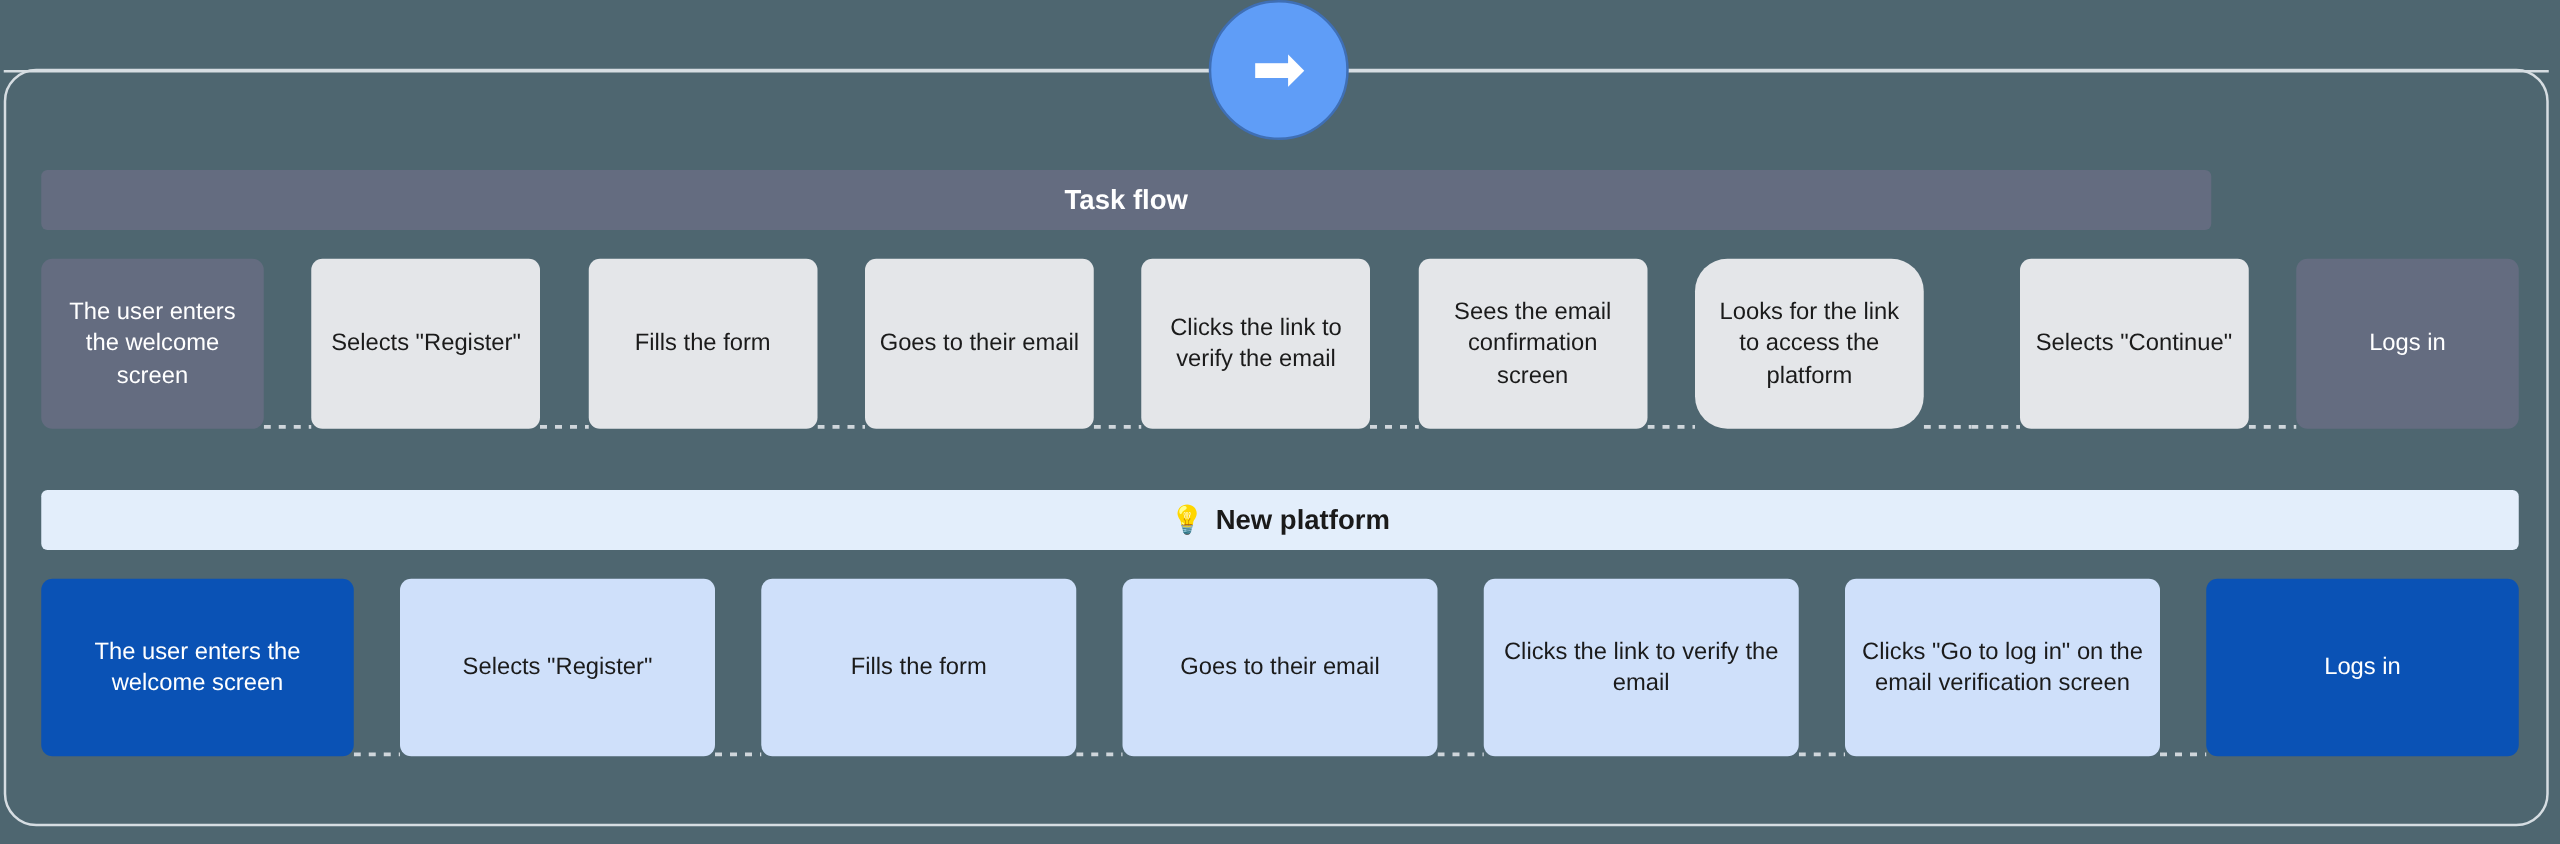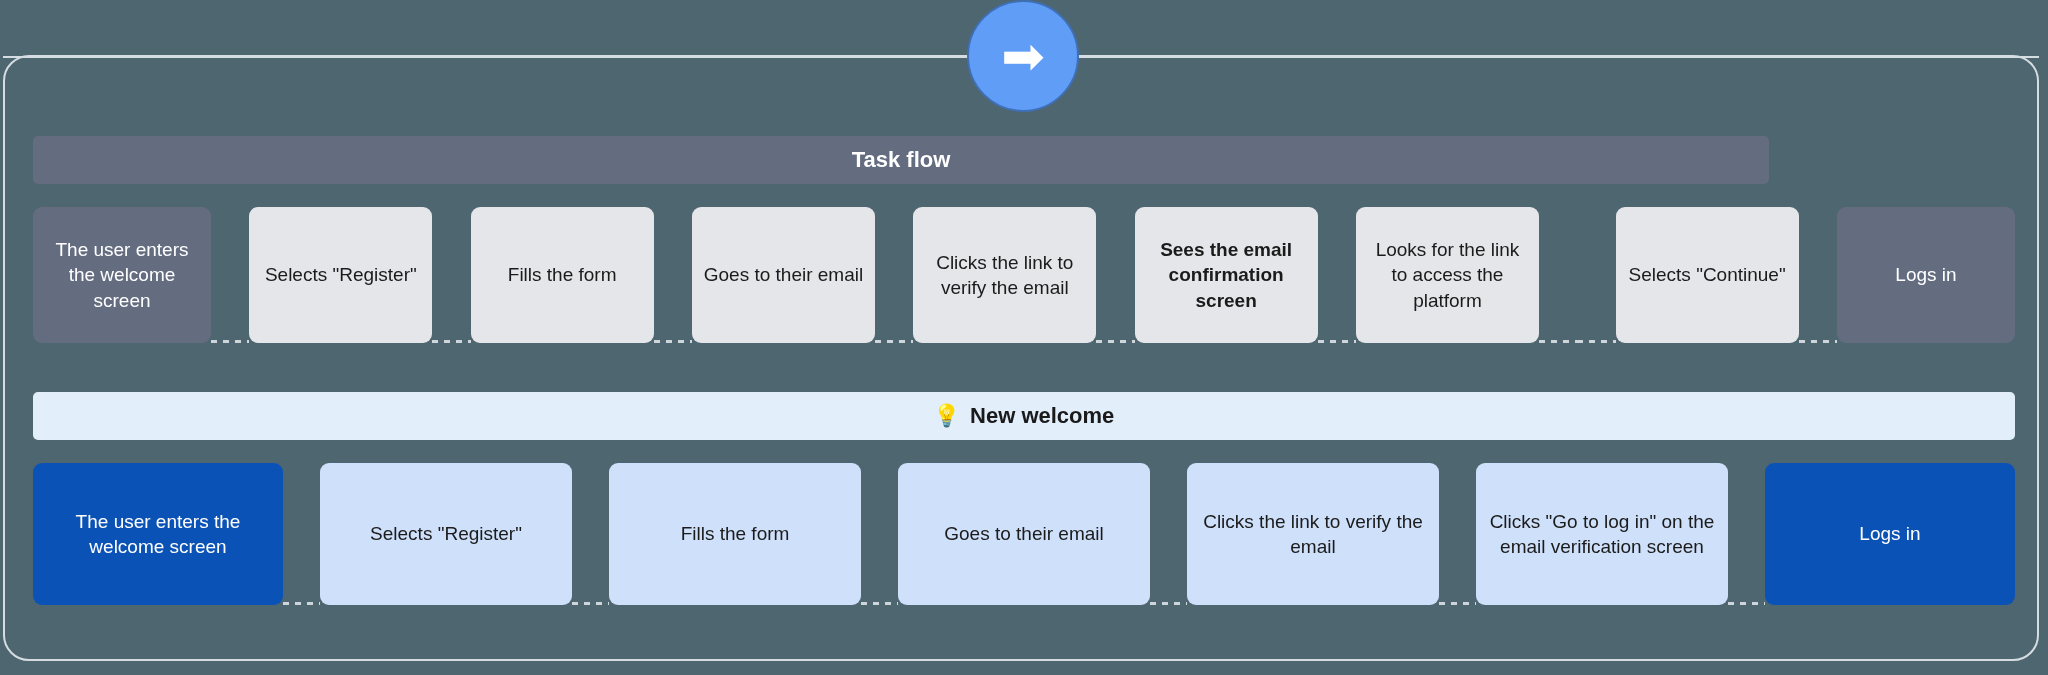--- a/index.html
+++ b/index.html
@@ -189,41 +189,41 @@
     </div>
     <div class="connector"></div>
     <div class="node plain" style="width: 183px; flex: 0 0 183px;">
       <span>Goes to their email</span>
     </div>
     <div class="connector"></div>
     <div class="node plain" style="width: 183px; flex: 0 0 183px;">
       <span>Clicks the link to verify the email</span>
     </div>
     <div class="connector"></div>
-    <div class="node plain" style="width: 183px; flex: 0 0 183px; font-weight: bold;">
+    <div class="node plain" style="width: 183px; flex: 0 0 183px;">
       <span>Sees the email confirmation screen</span>
     </div>
     <div class="connector"></div>
-    <div class="node plain" style="width: 183px; flex: 0 0 183px;">
+    <div class="node plain" style="width: 183px; flex: 0 0 183px; border-radius: 26px;">
       <span>Looks for the link to access the platform</span>
     </div>
     <div class="connector"></div>
     <div class="connector"></div>
     <div class="node plain" style="width: 183px; flex: 0 0 183px;">
       <span>Selects "Continue"</span>
     </div>
     <div class="connector"></div>
     <div class="node accent" style="width: 178px; flex: 0 0 178px;">
       <span>Logs in</span>
     </div>
   </div>
 
 <div class="banner" id="banner-proposal">
   <span class="bulb">💡</span>
-  <span>New welcome</span>
+  <span>New platform</span>
 </div>
 
 <div class="row" id="row-proposal">
     <div class="node accent" style="width: 250px; flex: 0 0 250px;">
       <span>The user enters the welcome screen</span>
     </div>
     <div class="connector"></div>
     <div class="node plain" style="width: 252px; flex: 0 0 252px;">
       <span>Selects "Register"</span>
     </div>

